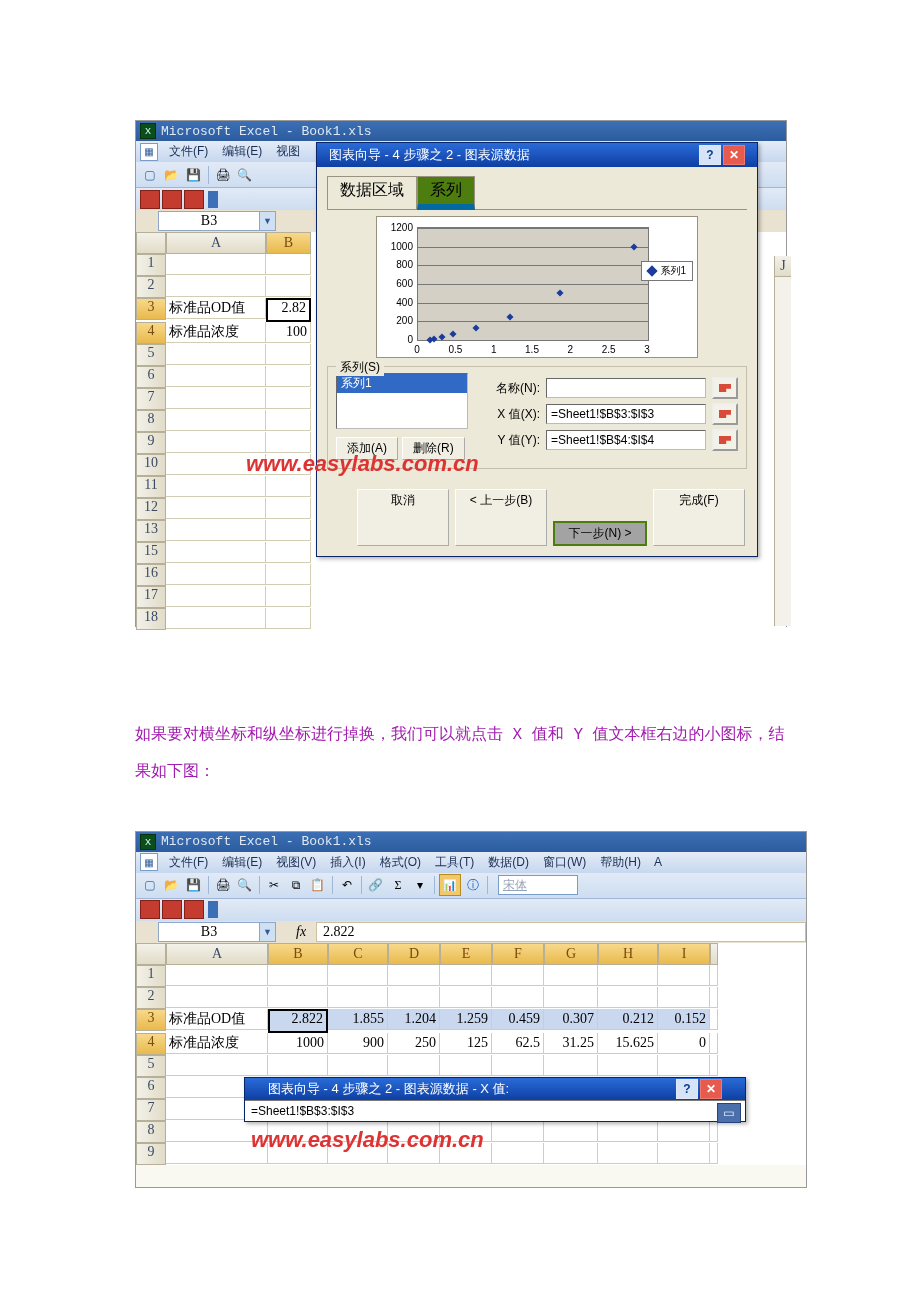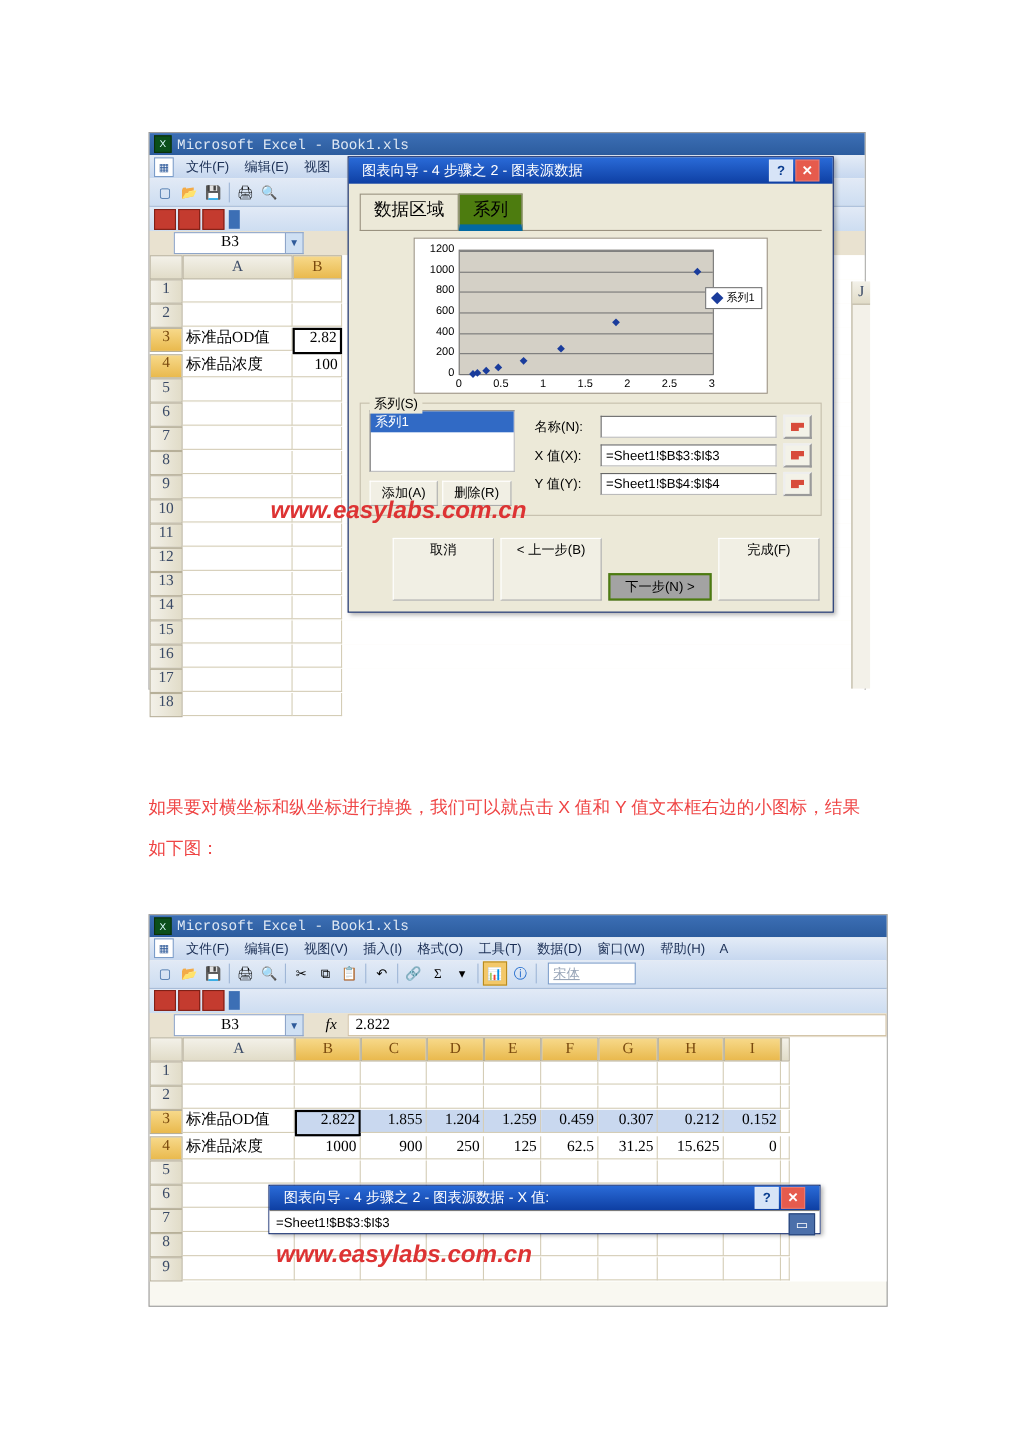--- a/index.html
+++ b/index.html
@@ -297,21 +297,21 @@
     width:130px; height:54px;
     border:1px inset #bbb;
     background:#fff;
     font-size:12px;
   }
   .series-list .item {
     background:#316ac5; color:#fff;
     padding:1px 4px;
   }
   .row2 { display:flex; align-items:center; gap:6px; margin-top:4px; font-size:12px;}
-  .lbl { width:54px; }
+  .lbl { width:54px;text-align:right; }
   .txtin {
     flex:1; height:18px;
     background:#fff; border:1px inset #bbb;
     font-size:12px; padding:0 4px;
     display:flex; align-items:center;
     white-space:nowrap;
   }
   .refbtn {
     width:22px; height:18px;
     border:2px outset #eee;
@@ -346,43 +346,43 @@
     position:absolute;
     left:108px;
     width:500px;
     border:1px solid #0a246a;
     box-shadow:2px 2px 4px rgba(0,0,0,0.3);
   }
   .wiz-collapsed .bar {
     height:22px;
     background:linear-gradient(#2a6bd8,#0e3fa3);
     display:flex; align-items:center;
-    padding:0 13px; color:#fff; font-size:13px;
+    padding:0 23px; color:#fff; font-size:13px;
   }
   .wiz-collapsed .formula {
     background:#fff;
     border-top:1px solid #7b7b7b;
     font-size:12px;
     padding:3px 6px;
     position:relative;
   }
   .expand-btn {
     width:22px; height:18px;
     background:#4b6faa;
     border:1px solid #27447a;
     display:flex; align-items:center; justify-content:center;
     color:#fff; font-size:12px;
   }
   
   .narrative {
     margin: 90px 135px 40px;
     font-size: 16px;
     line-height: 2.3;
-    font-family: Liberation Sans, sans-serif;
-    color:#ef4444;
+    font-family: Liberation Mono, monospace;
+    color:#a21caf;
   }
   .watermark {
     position:absolute;
     color:#d33;
     font-family:Arial, sans-serif;
     font-style:italic;
     font-weight:bold;
     font-size:22px;
     pointer-events:none;
   }
@@ -490,25 +490,20 @@
           <div class="cell"></div>
           <div class="cell r"></div>
         </div>
         <div class="sheet narrow">
           <div class="rowhdr">12</div>
           <div class="cell"></div>
           <div class="cell r"></div>
         </div>
         <div class="sheet narrow">
           <div class="rowhdr">13</div>
-          <div class="cell"></div>
-          <div class="cell r"></div>
-        </div>
-        <div class="sheet narrow">
-          <div class="rowhdr">14</div>
           <div class="cell"></div>
           <div class="cell r"></div>
         </div>
         <div class="sheet narrow">
           <div class="rowhdr">15</div>
           <div class="cell"></div>
           <div class="cell r"></div>
         </div>
         <div class="sheet narrow">
           <div class="rowhdr">16</div>

